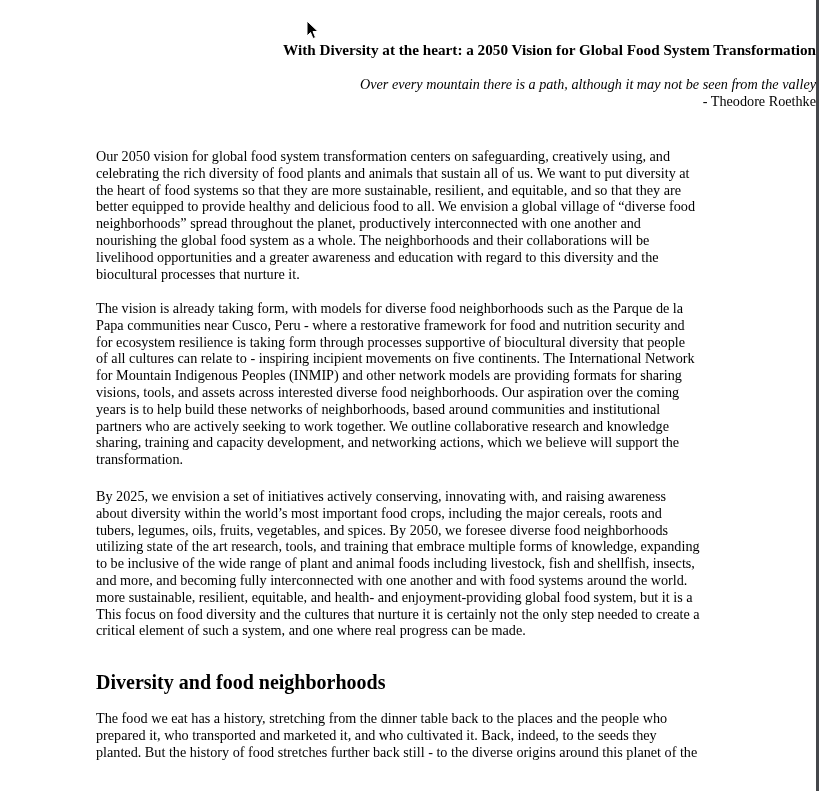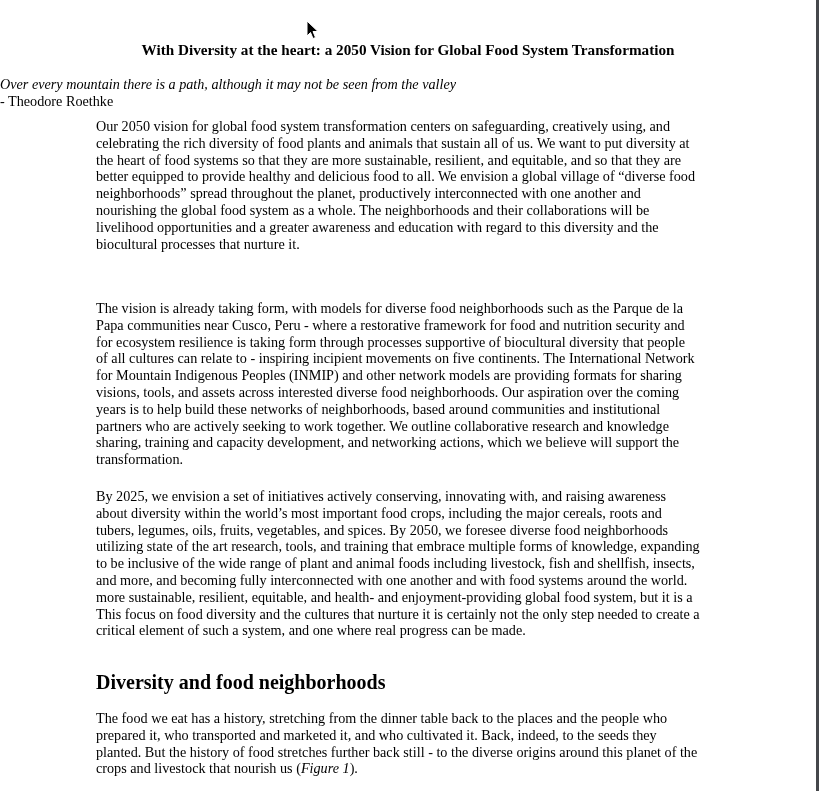--- a/index.html
+++ b/index.html
@@ -29,32 +29,32 @@
       top: 0;
       width: 3px;
       height: 791px;
       background: #45474b;
     }
     .title {
       position: absolute;
       top: 40px;
       left: 0;
       width: 816px;
-      text-align: center;
+      text-align: right;
       font-weight: bold;
       font-size: 15.2px;
       line-height: 20px;
       margin: 0;
     }
     .epigraph {
       position: absolute;
       top: 76px;
       left: 0;
       width: 816px;
-      text-align: left;
+      text-align: right;
       font-size: 14.2px;
       line-height: 17px;
     }
     .epigraph .quote { font-style: italic; display: block; }
     .epigraph .author { display: block; }
     .para {
       position: absolute;
       left: 96px;
       width: 660px;
       font-size: 14.2px;
@@ -85,21 +85,21 @@
 
 <div class="page">
 
   <h1 class="title">With Diversity at the heart: a 2050 Vision for Global Food System Transformation</h1>
 
   <div class="epigraph">
     <span class="quote">Over every mountain there is a path, although it may not be seen from the valley</span>
     <span class="author">- Theodore Roethke</span>
   </div>
 
-  <p class="para" style="top:118px">
+  <p class="para" style="top:148px">
     <span class="ln">Our 2050 vision for global food system transformation centers on safeguarding, creatively using, and</span>
     <span class="ln">celebrating the rich diversity of food plants and animals that sustain all of us. We want to put diversity at</span>
     <span class="ln">the heart of food systems so that they are more sustainable, resilient, and equitable, and so that they are</span>
     <span class="ln">better equipped to provide healthy and delicious food to all. We envision a global village of “diverse food</span>
     <span class="ln">neighborhoods” spread throughout the planet, productively interconnected with one another and</span>
     <span class="ln">nourishing the global food system as a whole. The neighborhoods and their collaborations will be</span>
     <span class="ln">livelihood opportunities and a greater awareness and education with regard to this diversity and the</span>
     <span class="ln">biocultural processes that nurture it.</span>
   </p>
 
@@ -127,21 +127,20 @@
     <span class="ln">This focus on food diversity and the cultures that nurture it is certainly not the only step needed to create a</span>
     <span class="ln">critical element of such a system, and one where real progress can be made.</span>
   </p>
 
   <h2 class="heading">Diversity and food neighborhoods</h2>
 
   <p class="para" style="top:710px">
     <span class="ln">The food we eat has a history, stretching from the dinner table back to the places and the people who</span>
     <span class="ln">prepared it, who transported and marketed it, and who cultivated it. Back, indeed, to the seeds they</span>
     <span class="ln">planted. But the history of food stretches further back still - to the diverse origins around this planet of the</span>
-    <span class="ln"><span>crops and livestock that nourish us (</span><em>Figure 1</em><span>).</span></span>
   </p>
 
 </div>
 
 <div class="right-edge"></div>
 
 <svg class="cursor" viewBox="0 0 14 20">
   <path d="M1 1 L1 16 L4.5 12.5 L7 18.5 L9.5 17.5 L7 11.5 L12 11.5 Z" fill="#000" stroke="#fff" stroke-width="1"></path>
 </svg>
 

